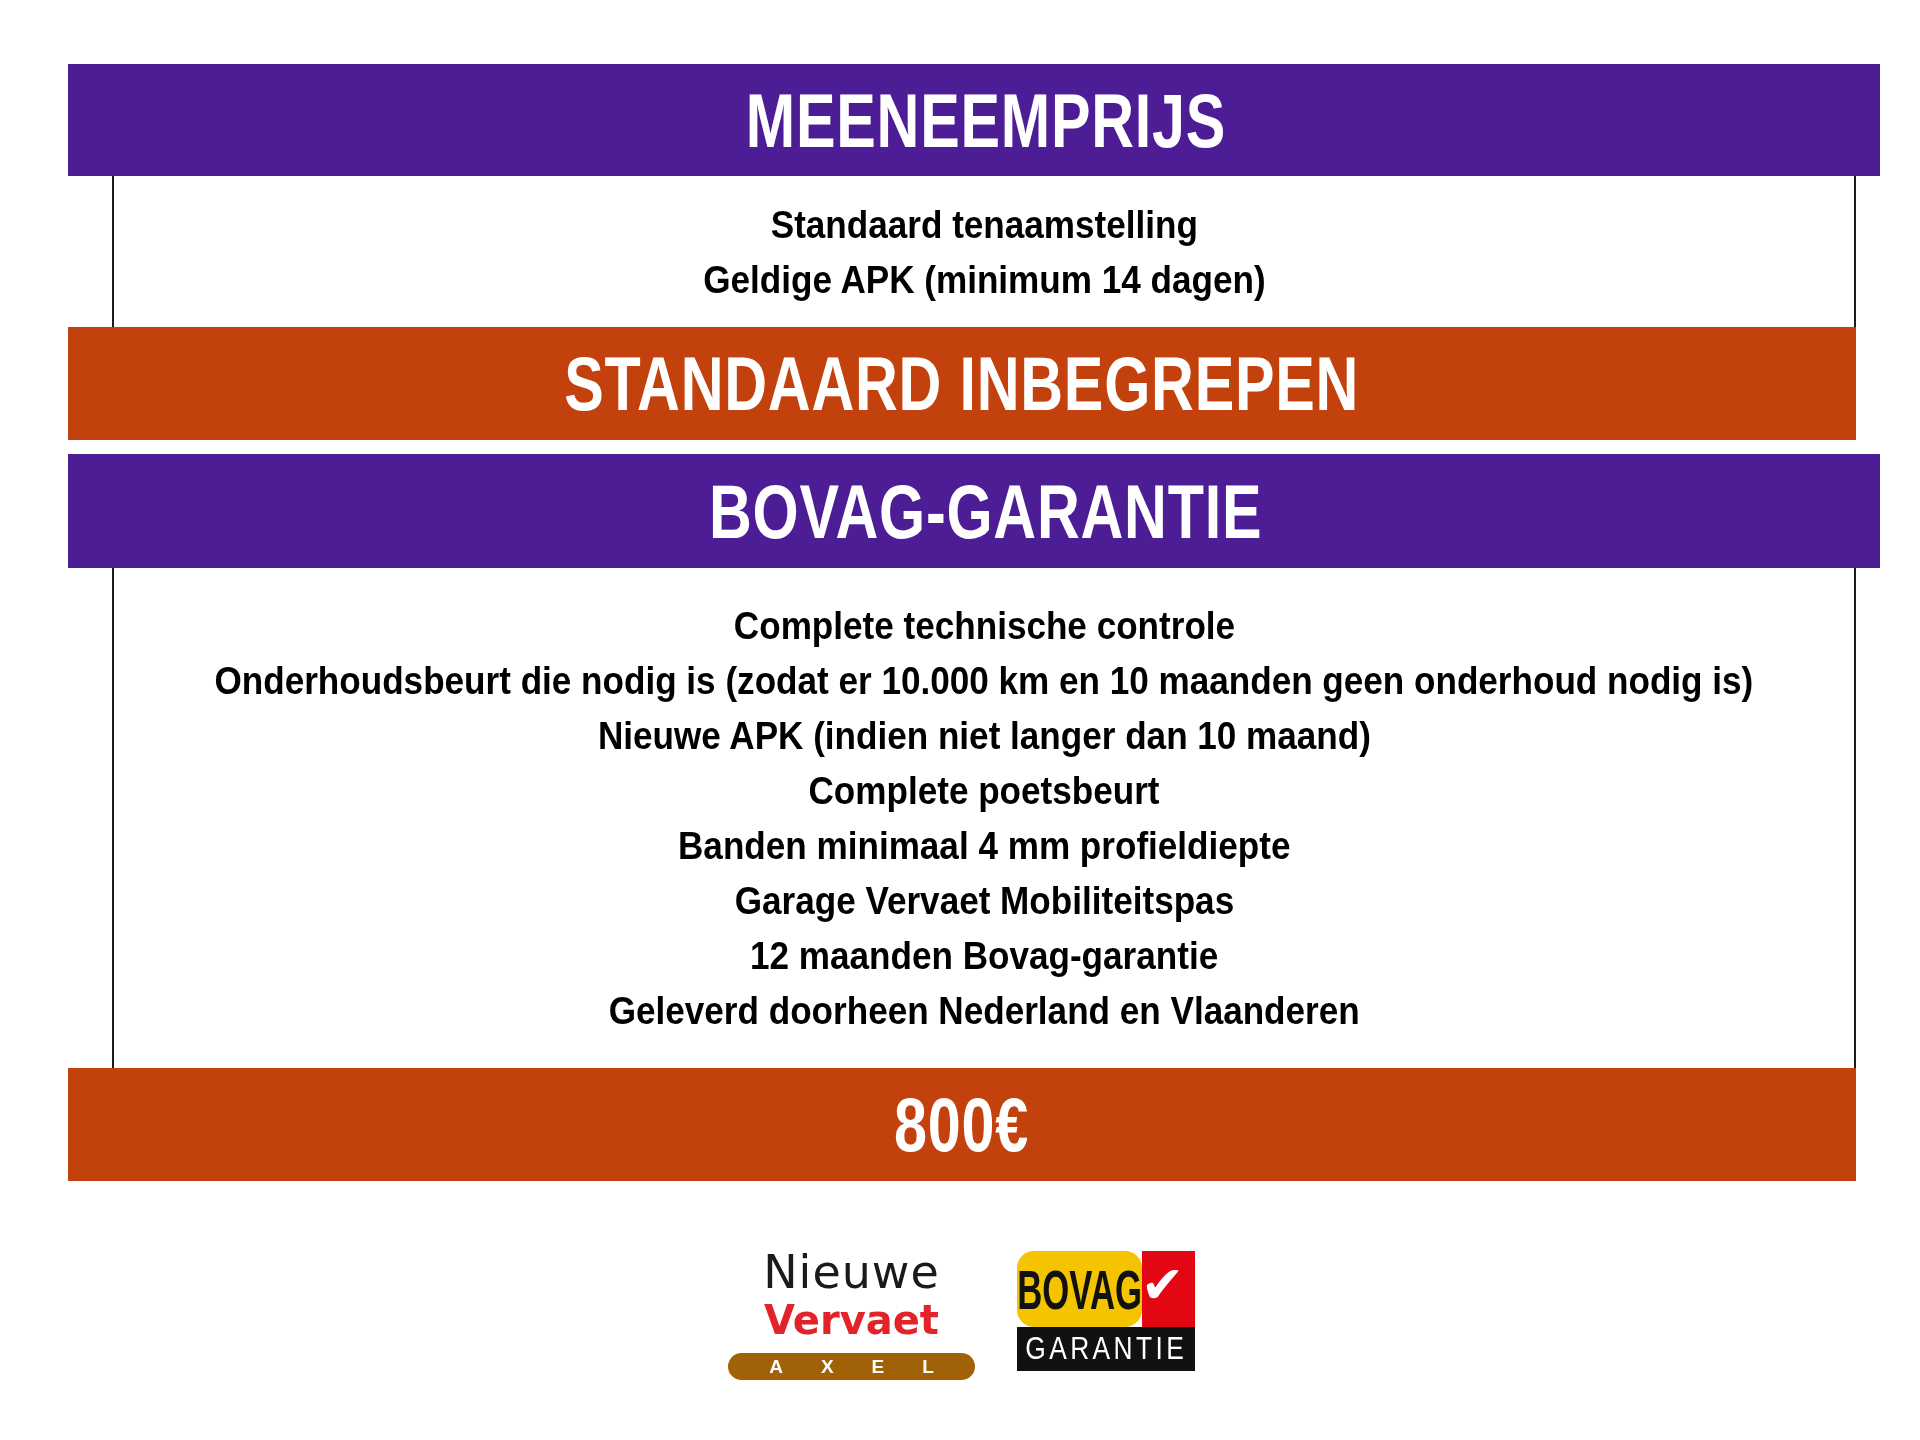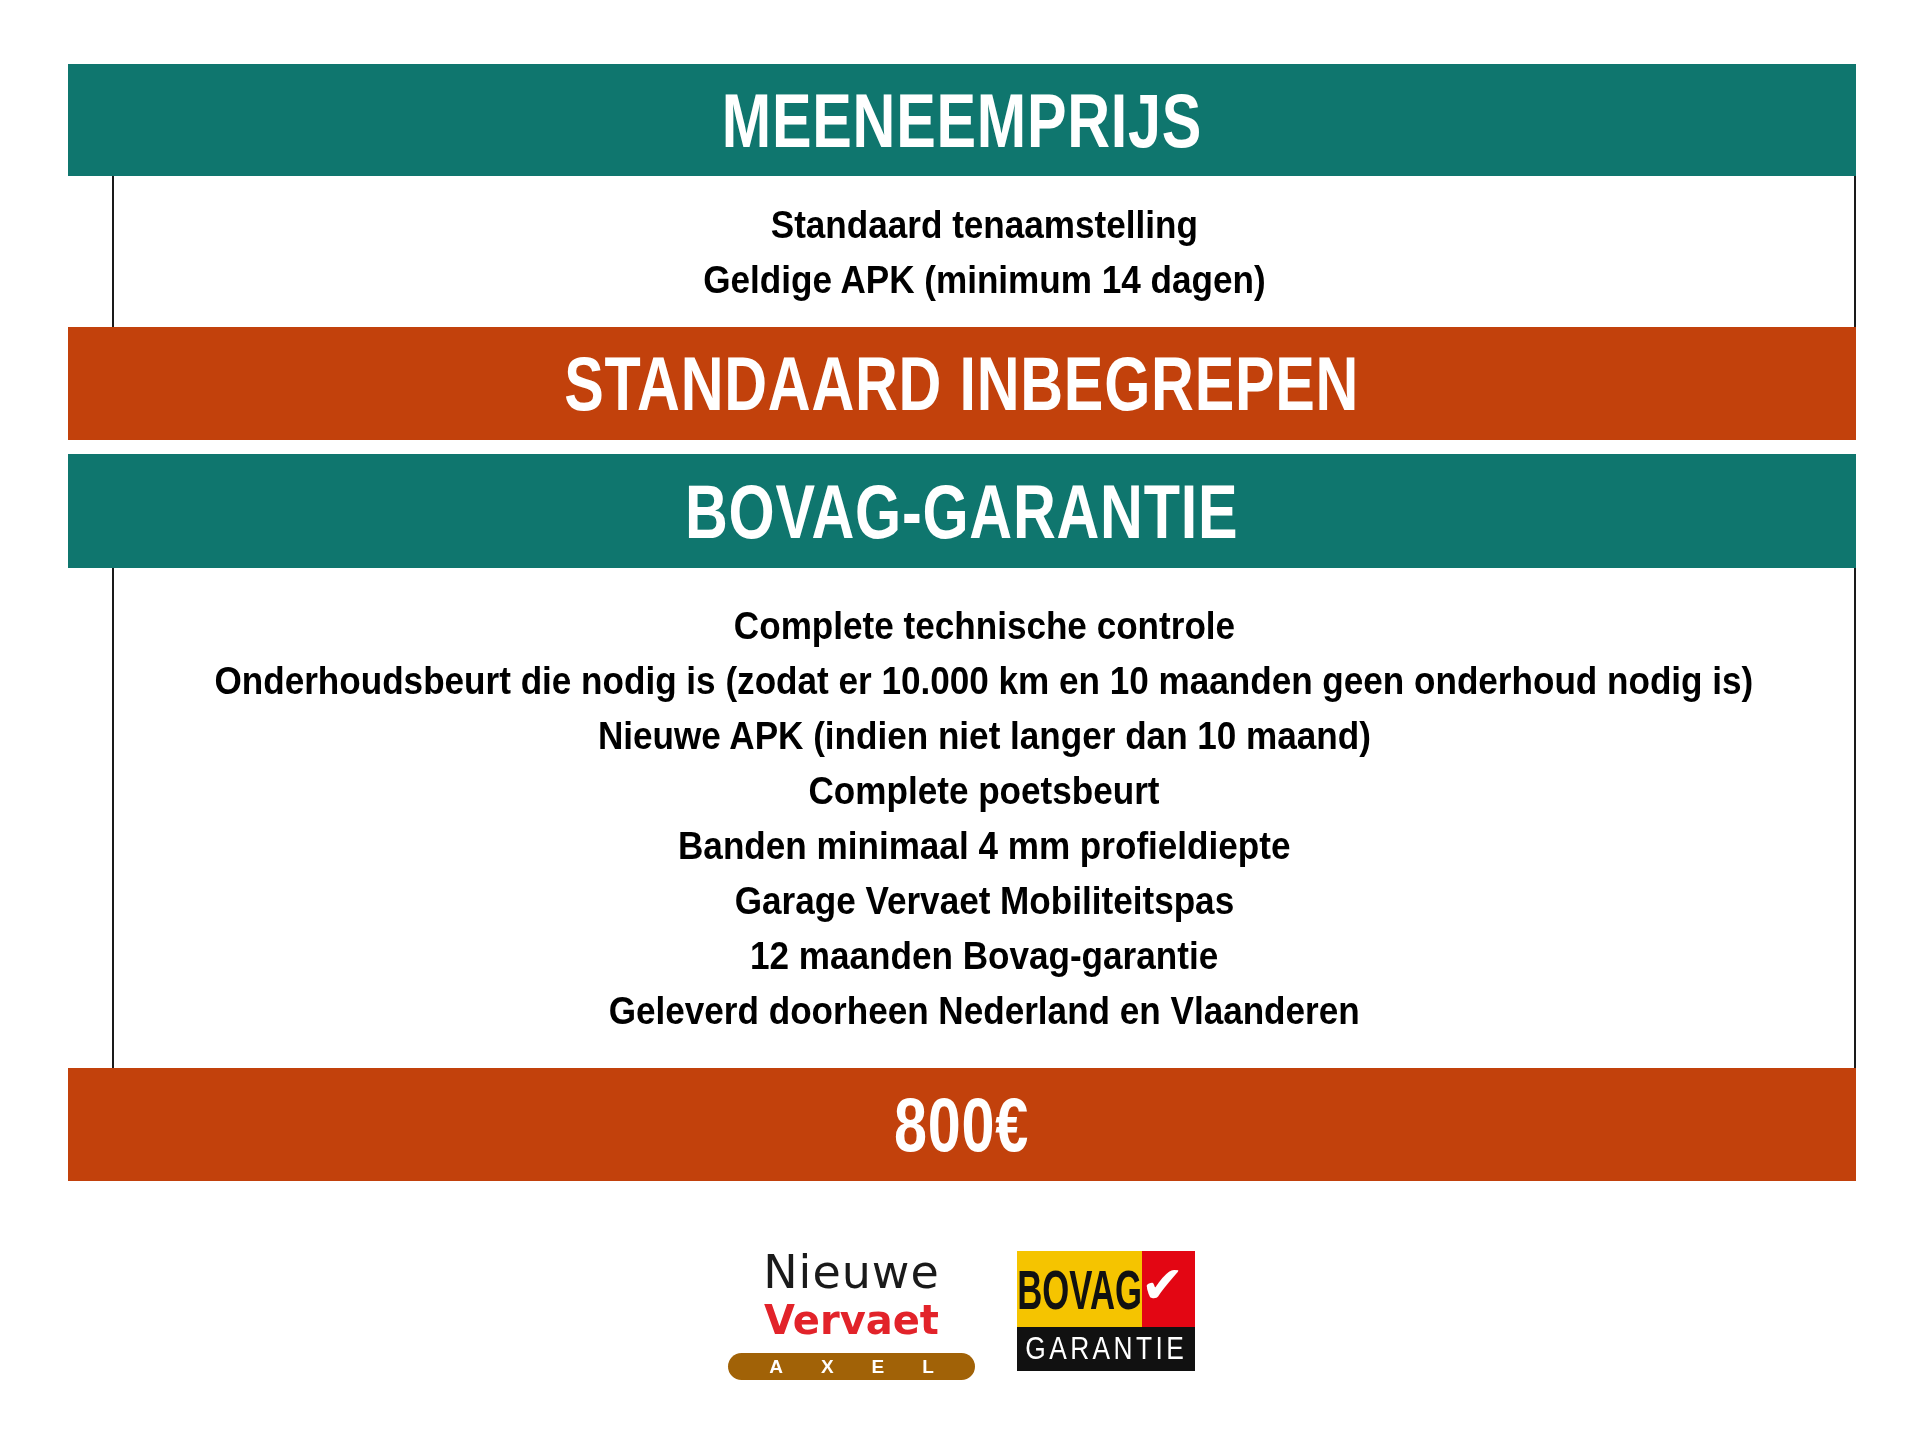--- a/index.html
+++ b/index.html
@@ -12,21 +12,21 @@
     font-family: "Liberation Sans", sans-serif;
   }
   .card { position: absolute; left: 68px; width: 1788px; }
   #card-meeneemprijs { top: 64px; }
   #card-bovag { top: 454px; }
 
   .bar {
     display: flex; align-items: center; justify-content: center;
     width: 100%;
   }
-  .bar-black { background: #0f766e; height: 112px; }
+  .bar-black { background: #4c1d95; height: 112px; padding-left: 24px; }
   #card-bovag .bar-black { height: 114px; }
   .bar-red { background: #c2410c; height: 113px; }
   .bar span {
     color: #ffffff;
     font-weight: bold;
     font-size: 76px;
     letter-spacing: 1px;
     white-space: nowrap;
     transform: scaleX(0.78);
     transform-origin: center;
@@ -71,21 +71,21 @@
   .axel-pill span {
     color: #ffffff; font-size: 19px; font-weight: bold;
     font-family: "Liberation Sans", sans-serif;
     letter-spacing: 38px; margin-right: -38px;
   }
 
   .bovag-logo { position: absolute; left: 1017px; top: 1251px; width: 178px; height: 122px; }
   .bovag-top { display: flex; height: 76px; }
   .bovag-yellow {
     width: 125px; background: #f5c400;
-    display: flex; align-items: center; justify-content: center;
+    display: flex; align-items: center; justify-content: center; border-radius: 17px;
   }
   .bovag-yellow span {
     font-size: 56px; font-weight: bold; color: #111111;
     transform: scaleX(0.62); transform-origin: center; white-space: nowrap;
   }
   .bovag-red { flex: 1; background: #e30613; display: flex; align-items: center; justify-content: center; }
   .check {
     color: #ffffff; font-size: 52px; line-height: 1;
     margin-left: -12px; margin-top: -8px;
     font-family: "DejaVu Sans", sans-serif;

